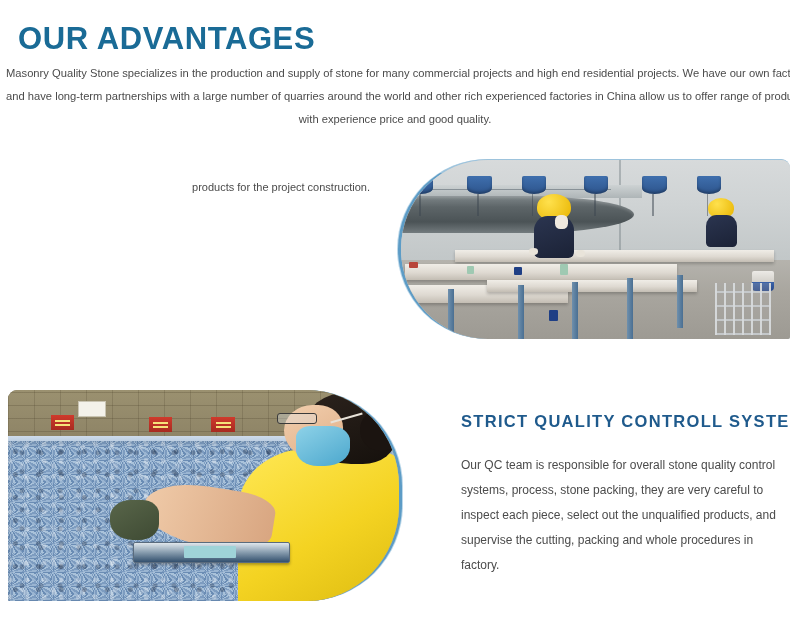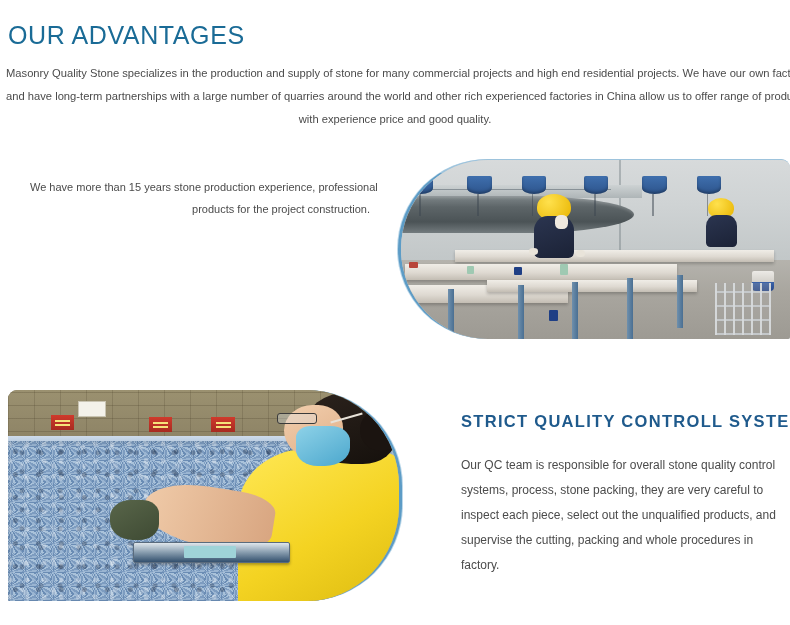--- a/index.html
+++ b/index.html
@@ -15,24 +15,24 @@
   #page {
     position: relative;
     width: 790px;
     height: 625px;
     background: #ffffff;
   }
 
   
   .page-title {
     position: absolute;
-    left: 8px;
+    left: 18px;
     top: 21px;
-    font-size: 25px;
-    font-weight: normal;
+    font-size: 31px;
+    font-weight: bold;
     letter-spacing: 0.6px;
     color: #1a6b96;
     white-space: nowrap;
   }
 
   
   .intro {
     position: absolute;
     left: 6px;
     top: 62px;
@@ -316,21 +316,20 @@
   <h1 class="page-title">OUR ADVANTAGES</h1>
 
   <div class="intro">
     <span class="intro-line">Masonry Quality Stone specializes in the production and supply of stone for many commercial projects and high end residential projects. We have our own factory</span>
     <span class="intro-line">and have long-term partnerships with a large number of quarries around the world and other rich experienced factories in China allow us to offer range of products</span>
     <span class="intro-line">with experience price and good quality.</span>
   </div>
 
   <div class="sec-rich-text">
     <div class="sec-body">
-      <span class="sec-body-line">We have more than 15 years stone production experience, professional</span>
       <span class="sec-body-line">products for the project construction.</span>
     </div>
   </div>
 
   <figure class="photo photo-top-right">
     <div class="scene">
       <div class="f-wall"></div>
       <div class="f-wall-seam"></div>
 
       <div class="f-duct-top"></div>

